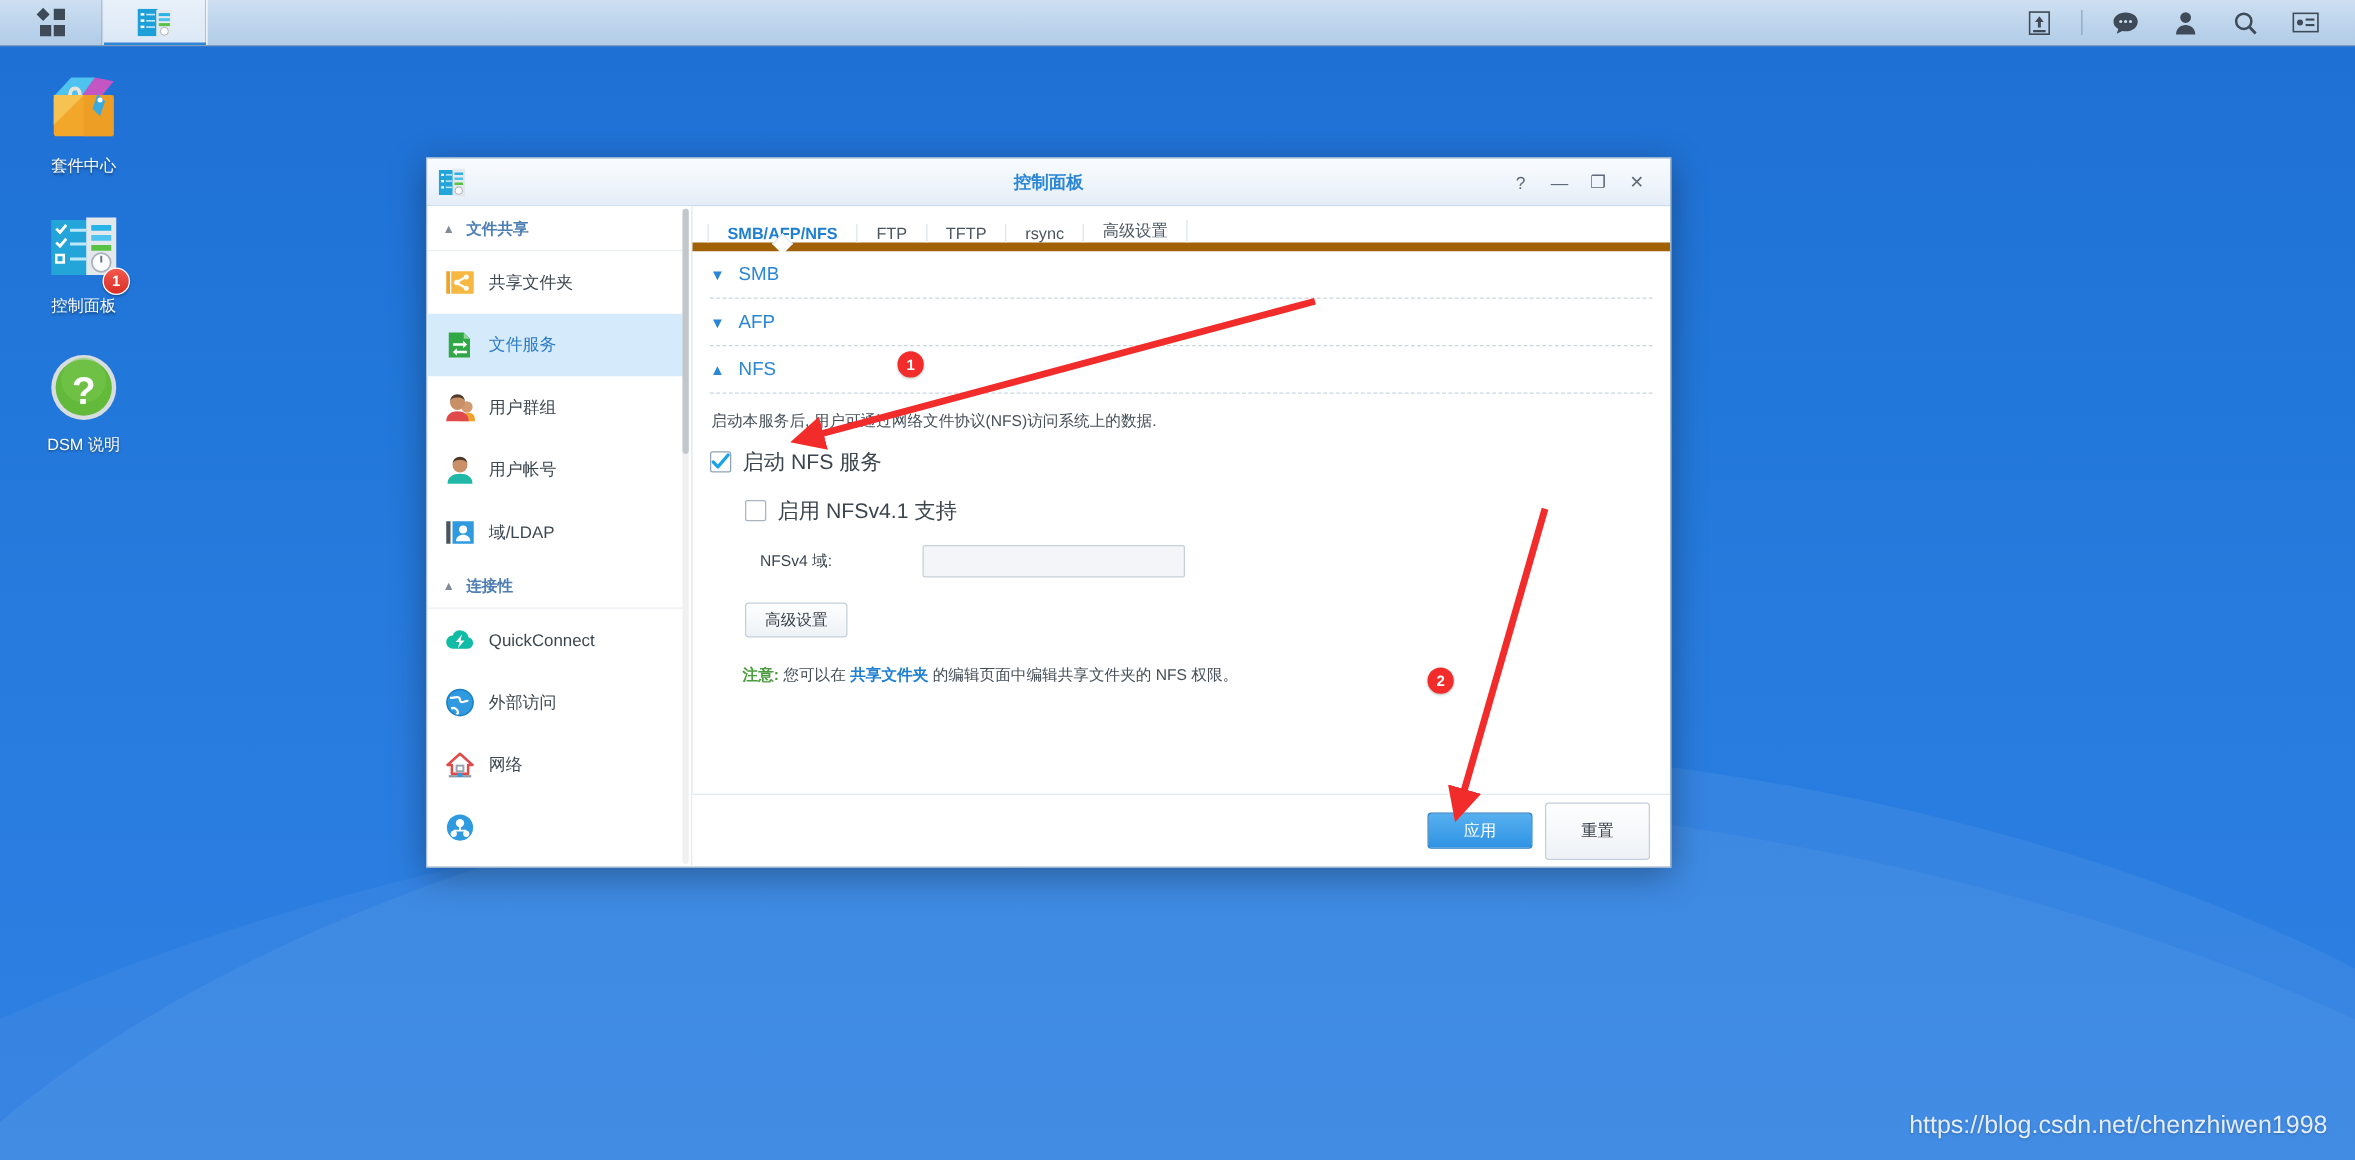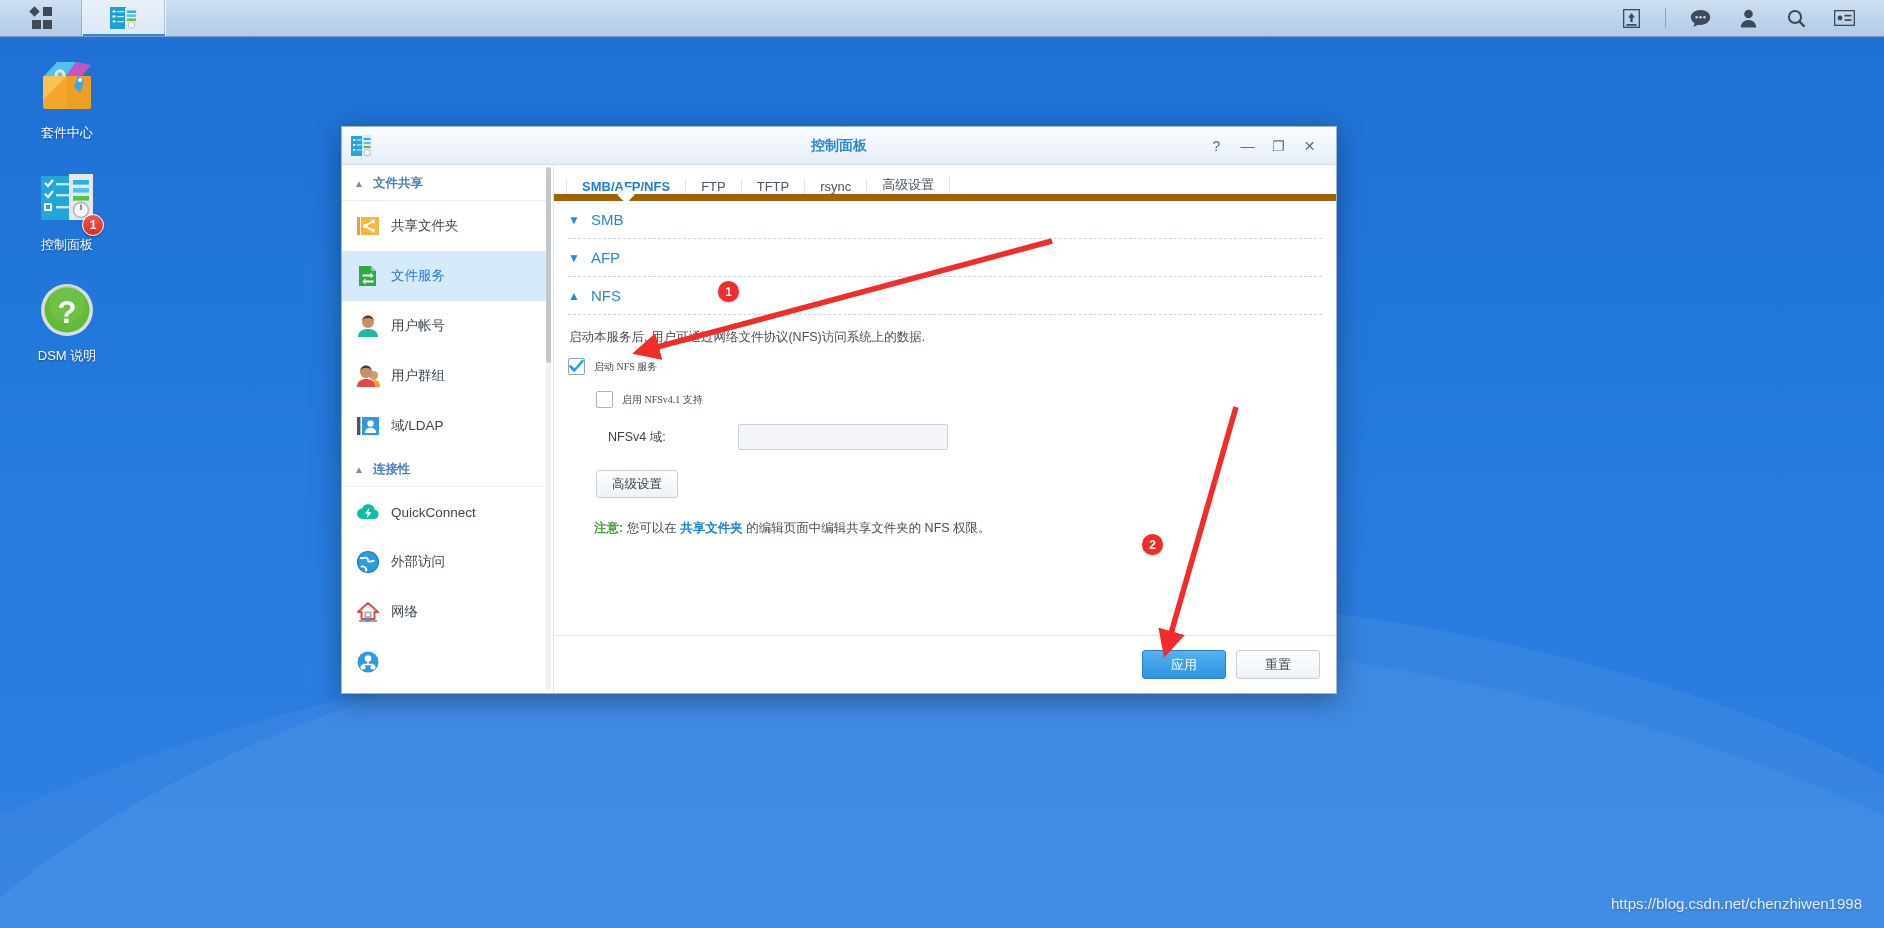--- a/index.html
+++ b/index.html
@@ -258,21 +258,21 @@
     width: 17px; height: 17px; flex: none;
     border: 1px solid #a8b4c0; background: #fff;
     border-radius: 2px;
     display: flex; align-items: center; justify-content: center;
     cursor: pointer;
   }
   .cbx.on { border-color: #8fa3b6; }
   .cbx .tick {
     width: 15px; height: 15px; display: block;
   }
-  .chk-row .cl { font-size: 10px; color: #3c454e; cursor: pointer; font-family: Liberation Serif, serif; }
+  .chk-row .cl { font-size: 17px; color: #3c454e; cursor: pointer; }
 
   .fld-row { display: flex; align-items: center; margin-left: 28px; margin-bottom: 20px; }
   .fld-row .fl { font-size: 12.5px; color: #3c454e; width: 130px; margin-left: 12px; }
   .fld-row input {
     width: 210px; height: 26px;
     border: 1px solid #c6d0da; border-radius: 2px;
     background: #f3f5f8;
     padding: 0 7px;
     font-size: 12.5px; color: #333;
     font-family: "Liberation Sans", sans-serif;
@@ -304,21 +304,21 @@
   }
   .btn-primary {
     height: 29px; min-width: 84px; padding: 0 18px;
     border: 1px solid #2b7fc4; border-radius: 3px;
     background: linear-gradient(to bottom,#56b0ef,#2f93e4);
     color: #fff; font-size: 13px;
     cursor: pointer;
     font-family: "Liberation Sans", sans-serif;
   }
   .btn-secondary {
-    height: 29px; min-width: 84px; padding: 0 18px;
+    height: 46px; min-width: 84px; padding: 0 18px;
     border: 1px solid #c3ced9; border-radius: 3px;
     background: linear-gradient(to bottom,#fefeff,#eef2f6);
     color: #39424b; font-size: 13px;
     cursor: pointer;
     font-family: "Liberation Sans", sans-serif;
   }
 
   
   #annots { position: absolute; inset: 0; pointer-events: none; z-index: 80; }
   .anno-badge {
@@ -326,21 +326,21 @@
     width: 21px; height: 21px; border-radius: 50%;
     background: #f22b2b; color: #fff;
     font-size: 12px; font-weight: bold;
     display: flex; align-items: center; justify-content: center;
     box-shadow: 0 1px 2px rgba(0,0,0,.25);
   }
 
   
   #watermark {
     position: absolute; right: 22px; bottom: 16px;
-    font-size: 15px; color: #e4eefb;
+    font-size: 20px; color: #e4eefb;
     text-shadow: 0 1px 2px rgba(0,0,0,.25);
     z-index: 40;
   }
 </style>
 </head>
 <body>
 
 <div id="desktop">
   <div class="wave1"></div>
   <div class="wave2"></div>
@@ -520,36 +520,36 @@
               <path d="M3 2 h12 l5 5 v15 H3 Z" fill="#30a845"></path>
               <path d="M15 2 l5 5 h-5 Z" fill="#8fd69b"></path>
               <path d="M6.5 10.5 h8 v-2 l3.2 3 -3.2 3 v-2 h-8 Z" fill="#fff"></path>
               <path d="M17.5 16.5 h-8 v-2 l-3.2 3 3.2 3 v-2 h8 Z" fill="#fff"></path>
             </svg>
             <span class="txt">文件服务</span>
           </div>
 
           <div class="sb-item">
             <svg class="ic" viewBox="0 0 24 24">
-              <path d="M2 23 c0-5.5 4.5-8 10-8 s10 2.5 10 8 z" fill="#20b9a8"></path>
-              <circle cx="12" cy="8" r="6" fill="#c98f66"></circle>
-              <path d="M6 8 c0-4.4 2.7-6.6 6-6.6 s6 2.2 6 6.6 c0-2.6-2-4-6-4 s-6 1.4-6 4z" fill="#4e3b2a"></path>
-            </svg>
-            <span class="txt">用户帐号</span>
-          </div>
-
-          <div class="sb-item">
-            <svg class="ic" viewBox="0 0 24 24">
               <path d="M12 23 c0-4.6 3.5-6.8 7-6.8 s5 2.2 5 6.8 z" fill="#f0a32c"></path>
               <circle cx="17.5" cy="11.5" r="4.6" fill="#d39a72"></circle>
               <path d="M1 23 c0-5.5 4.2-8 9-8 s9 2.5 9 8 z" fill="#e04a4a"></path>
               <circle cx="10" cy="8" r="6" fill="#c98f66"></circle>
               <path d="M4 8 c0-4.4 2.7-6.6 6-6.6 s6 2.2 6 6.6 c0-2.6-2-4-6-4 s-6 1.4-6 4z" fill="#4e3b2a"></path>
             </svg>
             <span class="txt">用户群组</span>
+          </div>
+
+          <div class="sb-item">
+            <svg class="ic" viewBox="0 0 24 24">
+              <path d="M2 23 c0-5.5 4.5-8 10-8 s10 2.5 10 8 z" fill="#20b9a8"></path>
+              <circle cx="12" cy="8" r="6" fill="#c98f66"></circle>
+              <path d="M6 8 c0-4.4 2.7-6.6 6-6.6 s6 2.2 6 6.6 c0-2.6-2-4-6-4 s-6 1.4-6 4z" fill="#4e3b2a"></path>
+            </svg>
+            <span class="txt">用户帐号</span>
           </div>
 
           <div class="sb-item">
             <svg class="ic" viewBox="0 0 24 24">
               <rect x="1" y="3" width="3.4" height="18" fill="#4a5560"></rect>
               <rect x="6" y="3" width="17" height="18" fill="#2f9ae0"></rect>
               <circle cx="14.5" cy="9.5" r="3.2" fill="#fff"></circle>
               <path d="M8.8 19 c0-3.4 2.6-5.2 5.7-5.2 s5.7 1.8 5.7 5.2 z" fill="#fff"></path>
             </svg>
             <span class="txt">域/LDAP</span>

